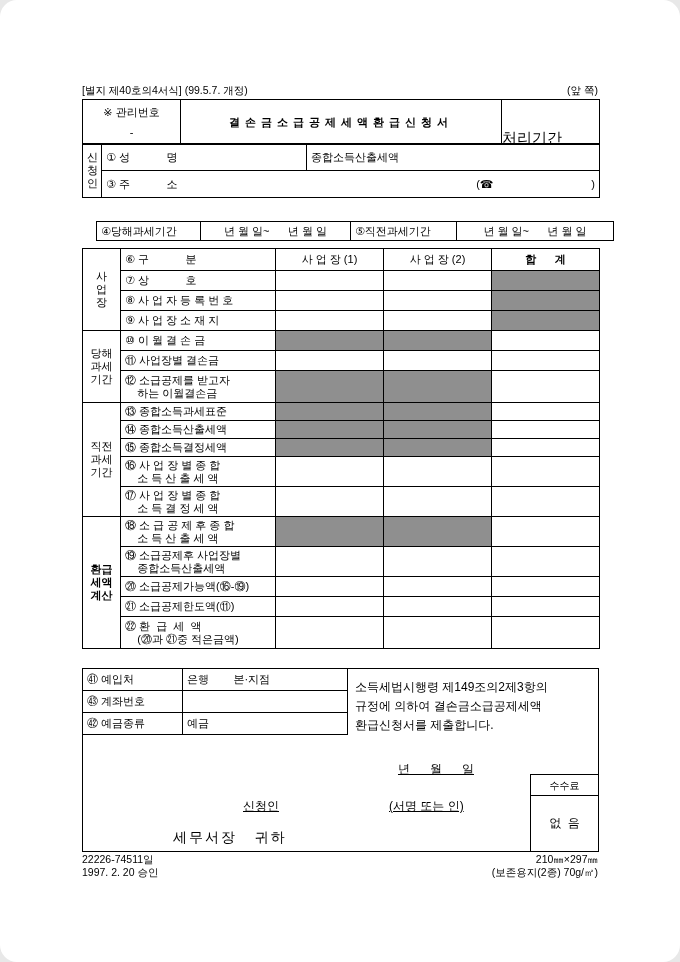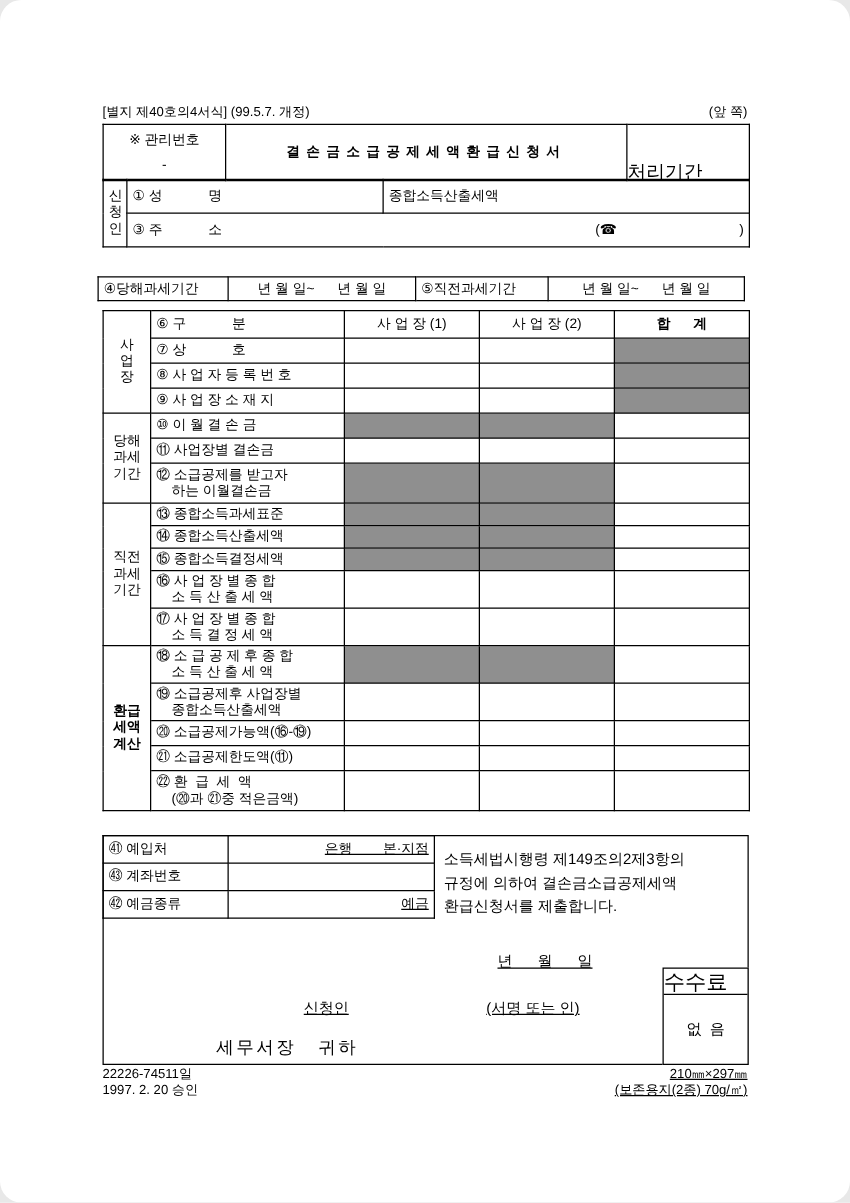--- a/index.html
+++ b/index.html
@@ -6,40 +6,40 @@
   html,body { background:#e8e8e8; }
   .page {
     position:relative; width:680px; height:962px; background:#ffffff;
     font-family:"Liberation Sans","DejaVu Sans",sans-serif; color:#000;
     margin:0 auto; overflow:hidden;border-radius:17px;
   }
   .abs { position:absolute; }
   .pre { white-space:pre; }
   .preline { white-space:pre-line; }
   .ctr { text-align:center; }
-  .rt { text-align:right;text-decoration:underline; }
+  .rt { text-align:left; }
   .b { font-weight:bold; }
   .note { font-size:10.5px; line-height:12px; }
   table { border-collapse:collapse; table-layout:fixed; }
   .page td { border:1px solid #000; font-size:11px; line-height:13px; padding:0 4px; vertical-align:middle; overflow:hidden; }
   .sh { background:#8f8f8f; }
   .grp { padding:0 1px; text-align:center; line-height:15px; }
   .title-cell { font-weight:bold; font-size:15px; letter-spacing:5px; text-align:center; }
   .proc-wrap { display:flex; flex-direction:column; height:44px; }
   .proc-head { height:22px; line-height:22px; border-bottom:1px solid #000; font-size:15px;margin-top:27px; }
   .proc-body { flex:1; display:flex; align-items:center; justify-content:center; font-size:11px; }
   .mgmt-wrap div { line-height:20px; text-align:center; font-size:11px; }
   .band { border:1px solid #000; font-weight:bold; font-size:12px; line-height:18px; background:#fff; }
   .flexrow { display:flex; justify-content:space-between; align-items:flex-end; }
   .bbox { border:1px solid #000; }
   .stmt { font-size:12px; line-height:19px; }
   .sign { font-size:12px;text-decoration:underline; }
   .recipient { font-size:14px; letter-spacing:2px; }
   .fee { border:1px solid #000; background:#fff; }
-  .fee-head { height:21px; line-height:21px; border-bottom:1px solid #000; font-size:17px; }
+  .fee-head { height:21px; line-height:21px; border-bottom:1px solid #000; text-align:center; font-size:10px; }
   .fee-body { height:54px; display:flex; align-items:center; justify-content:center; font-size:12px; }
   .acct td { height:22px; }
 </style>
 </head>
 <body>
 
 <div class="page">
 
   <div class="abs note" style="left:82px;top:84px">[별지 제40호의4서식] (99.5.7. 개정)</div>
   <div class="abs note" style="right:82px;top:84px">(앞 쪽)</div>
@@ -88,21 +88,21 @@
         <div class="flexrow">
           <span class="pre">③ 주            소</span>
           <span class="pre">(☎                                )</span>
         </div>
       </td>
     </tr>
   </tbody>
     </table>
 
 
-  <table class="abs" style="left:78px;top:221px;width:517px">
+  <table class="abs" style="left:96px;top:221px;width:517px">
     <colgroup>
         <col style="width:104px">
         <col style="width:150px">
         <col style="width:106px">
         <col style="width:157px">
       </colgroup>
     <tbody>
         <tr style="height:19px">
       <td class="pre">④당해과세기간</td>
       <td class="ctr pre">년 월 일~      년 월 일</td>

